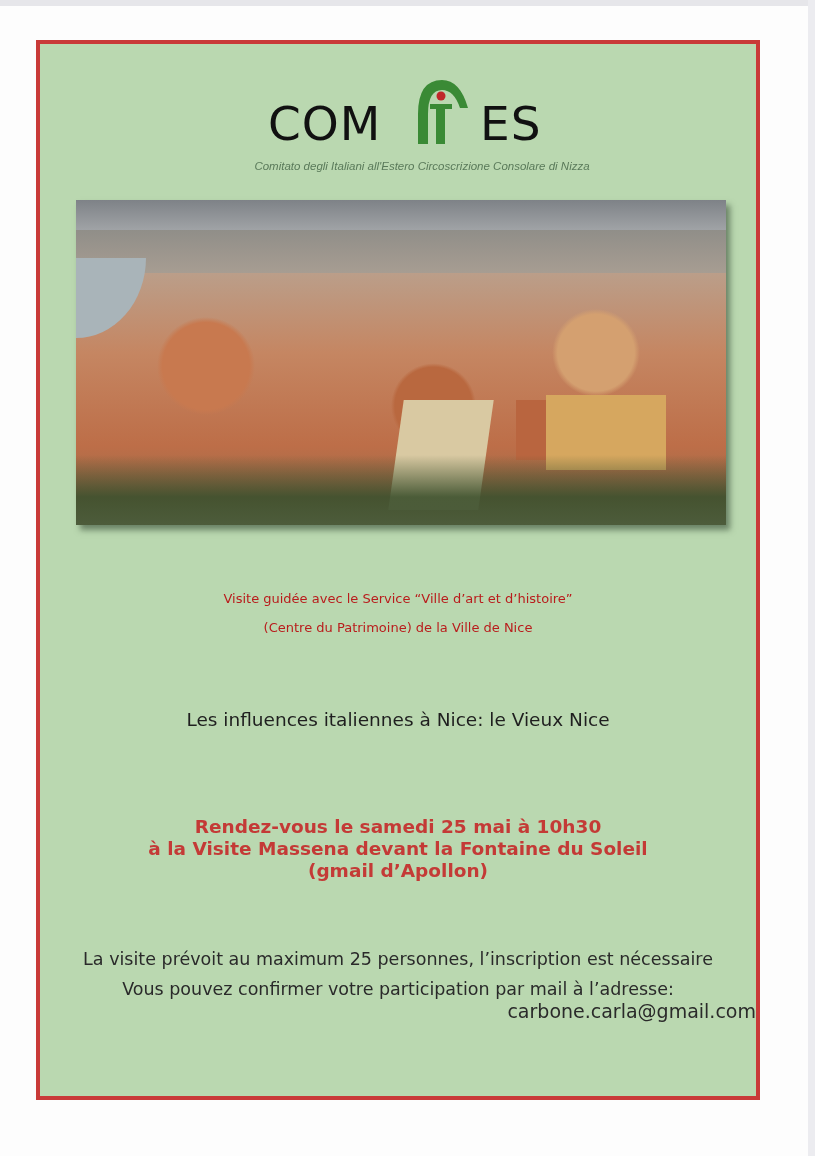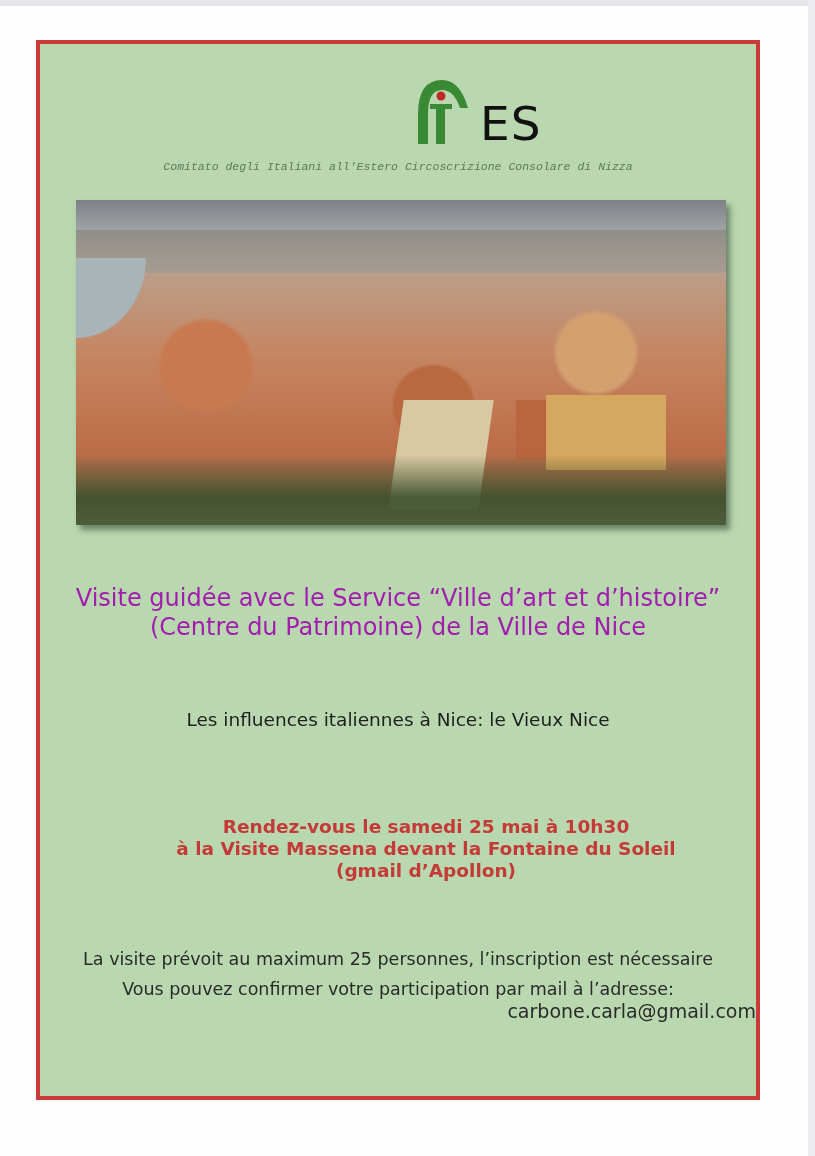--- a/index.html
+++ b/index.html
@@ -14,22 +14,22 @@
       position: absolute; left: 36px; top: 40px; width: 716px; height: 1052px;
       background: #bad8b0; border: 4px solid #c93a38; box-sizing: content-box;
     }
     .logo { position: absolute; left: 228px; top: 30px; width: 250px; height: 72px; }
     .logo-text {
       position: absolute; top: 14px; font-family: "DejaVu Sans", sans-serif;
       font-size: 47px; color: #111; letter-spacing: 1px; line-height: 72px;
     }
     .subtitle {
       position: absolute; left: 0; top: 116px; width: 716px; text-align: center;
-      font-family: Liberation Mono, monospace; font-style: italic;
-      font-size: 11.5px; color: #5a7a5a;
+      font-family: Liberation Sans, sans-serif; font-style: italic;
+      font-size: 11.5px; color: #5a7a5a; padding-left: 24px;
     }
     .photo {
       position: absolute; left: 36px; top: 156px; width: 650px; height: 325px;
       box-shadow: 4px 5px 6px rgba(40,60,40,0.55);
       overflow: hidden;
     }
     .sky { position: absolute; left:0; top:0; width:100%; height:30px; background: linear-gradient(#7e8287,#a0a3a6); }
     .hills { position: absolute; left:0; top:18px; width:100%; height:55px; background: linear-gradient(#8a8a86,#a79d92); }
     .city { position: absolute; left:0; top:60px; width:100%; height:265px;
       background:
@@ -39,34 +39,35 @@
         linear-gradient(180deg, #b9a290 0%, #c58662 35%, #bd6e48 70%, #8e6a4a 100%);
     }
     .sea { position: absolute; left:0; top:58px; width:70px; height:80px; background:#a9b4b9; border-bottom-right-radius: 70px 80px; }
     .greenery { position: absolute; left:0; bottom:0; width:100%; height:70px;
       background: linear-gradient(180deg, rgba(70,90,55,0) 0%, rgba(60,80,45,0.9) 60%, #4d5c3b 100%);
     }
     .blockA { position:absolute; left:320px; top:200px; width:90px; height:110px; background:#d9c9a2; transform: skewX(-8deg); }
     .blockB { position:absolute; left:470px; top:195px; width:120px; height:75px; background:#d6a75f; }
     .blockC { position:absolute; left:440px; top:200px; width:30px; height:60px; background:#b9653f; }
     .text-block { position: absolute; left: 0; width: 716px; text-align: center; }
-    .intro { top: 540px; font-size: 24px; color: #a21caf; line-height: 29px; }
+    .intro { top: 540px; font-size: 13px; color: #b91c1c; line-height: 29px; }
     .title { top: 665px; font-size: 18.5px; font-weight: normal; color: #1f1f1f; }
-    .rdv { top: 772px; font-size: 18.5px; font-weight: bold; color: #c43a36; line-height: 22px; padding-left: 28px; }
+    .rdv { top: 772px; font-size: 18.5px; font-weight: bold; color: #c43a36; line-height: 22px; }
     .info { top: 904px; font-size: 17.5px; color: #2a2a2a; line-height: 22px; }
   </style>
 </head>
 <body>
 
 <div class="topbar"></div>
 <div class="rightbar"></div>
 
 <div class="flyer">
 
   <div class="logo">
+    <span class="logo-text" style="left:0;">COM</span>
     <svg style="position:absolute; left:142px; top:0;" width="60" height="72" viewBox="0 0 60 72">
       <path d="M8 70 L8 40 Q8 6 32 6 Q50 6 58 34 L50 34 Q44 16 32 16 Q18 16 18 40 L18 70 Z" fill="#3a8a35"></path>
       <rect x="26" y="34" width="9" height="36" fill="#3a8a35"></rect>
       <rect x="20" y="30" width="22" height="5" fill="#3a8a35"></rect>
       <circle cx="31" cy="22" r="4.5" fill="#c0282a"></circle>
     </svg>
     <span class="logo-text" style="left:200px;margin-left:12px;">ES</span>
   </div>
 
   <div class="subtitle">Comitato degli Italiani all'Estero Circoscrizione Consolare di Nizza</div>

